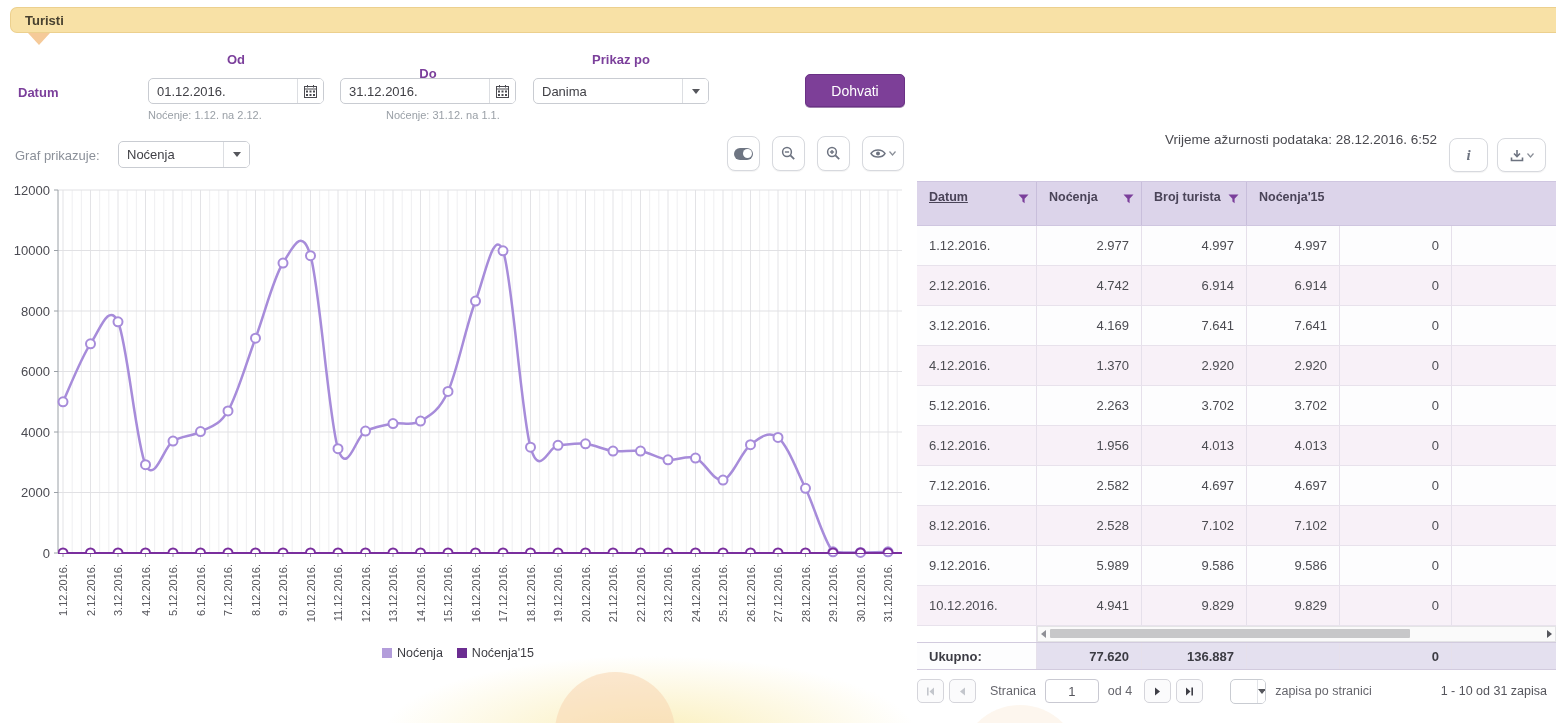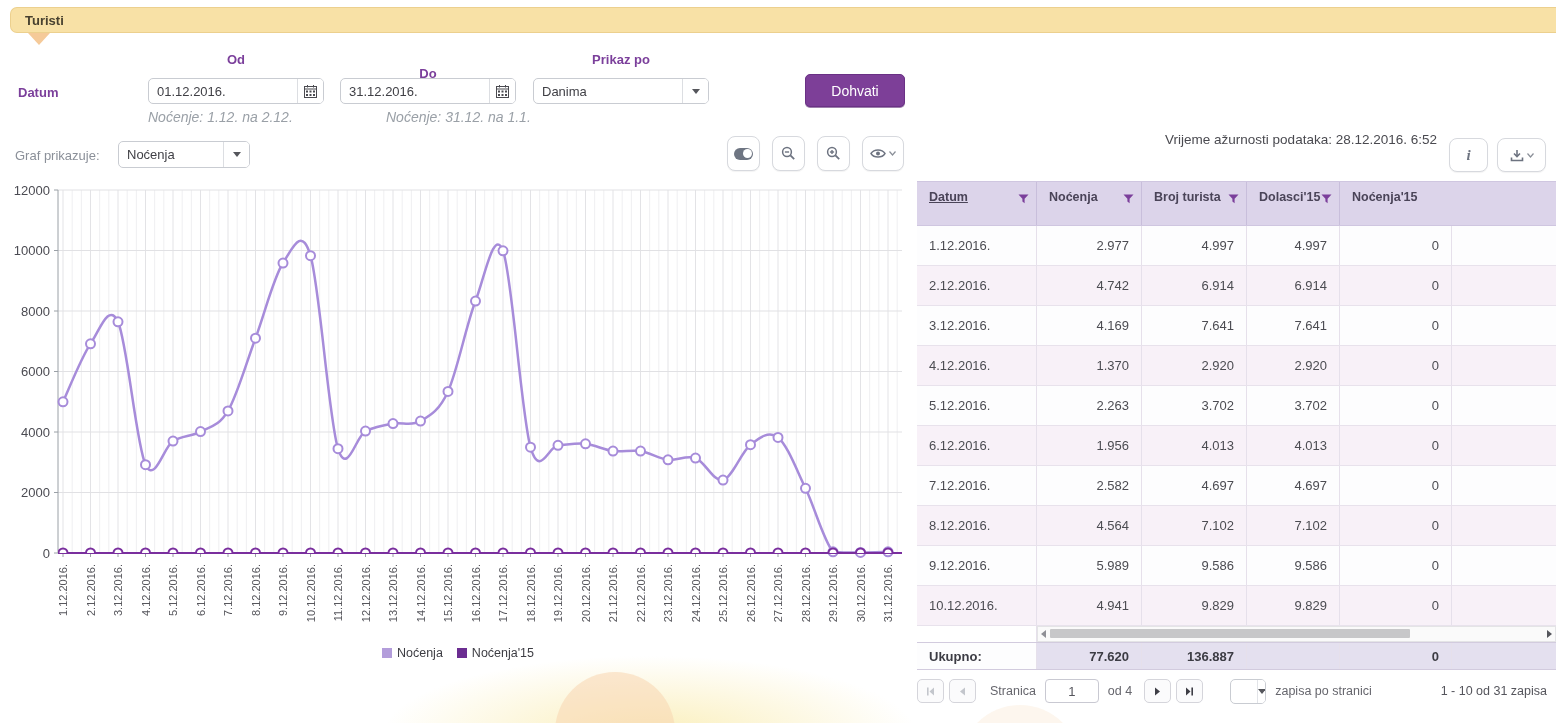--- a/index.html
+++ b/index.html
@@ -28,21 +28,21 @@
   .plabel { color:#7b3f9b; font-weight:bold; font-size:13px; }
   .centered { text-align:center; }
 
   .field { background:#fff; border:1px solid #c9ccd2; border-radius:5px; display:flex; align-items:stretch; overflow:hidden; }
   .field input { border:none; outline:none; flex:1; min-width:0; padding:0 8px; font-size:13px;
     color:#3f3f45; font-family:inherit; background:transparent; }
   .field .side-btn { width:26px; display:flex; align-items:center; justify-content:center;
     border-left:1px solid #dcdee2; background:#fff; cursor:pointer; }
   .caret { width:0; height:0; border-left:4px solid transparent; border-right:4px solid transparent; border-top:5px solid #55565c; }
 
-  .hint { font-size:14px; color:#9aa0a7;font-style:italic; }
+  .hint { font-size:11px; color:#9aa0a7; }
 
   .btn-primary { background:#7d3f98; border:1px solid #6a3185; border-radius:5px; color:#fff;
     font-size:14px; display:flex; align-items:center; justify-content:center; cursor:pointer;
     box-shadow:0 1px 0 rgba(90,40,115,0.6); font-family:inherit; }
 
   .muted-label { color:#8b9099; font-size:13px; }
 
   .icon-btn { background:#fff; border:1px solid #d7d9de; border-radius:8px;
     display:flex; align-items:center; justify-content:center; gap:3px; cursor:pointer;
     box-shadow:0 1px 1px rgba(0,0,0,0.05); }
@@ -493,23 +493,20 @@
   <div class="tgrid thead">
       <div class="th"><span class="underl">Datum</span><svg class="funnel" width="11" height="10" viewBox="0 0 11 10">
           <path d="M0.5,0.5 L10.5,0.5 L6.6,4.8 L6.6,9.3 L4.4,7.6 L4.4,4.8 Z" fill="#7b3f9b"></path>
         </svg></div>
       <div class="th"><span>Noćenja</span><svg class="funnel" width="11" height="10" viewBox="0 0 11 10">
           <path d="M0.5,0.5 L10.5,0.5 L6.6,4.8 L6.6,9.3 L4.4,7.6 L4.4,4.8 Z" fill="#7b3f9b"></path>
         </svg></div>
       <div class="th"><span>Broj turista</span><svg class="funnel" width="11" height="10" viewBox="0 0 11 10">
           <path d="M0.5,0.5 L10.5,0.5 L6.6,4.8 L6.6,9.3 L4.4,7.6 L4.4,4.8 Z" fill="#7b3f9b"></path>
         </svg></div>
-      <div class="th"><span>Dolasci'15</span><svg class="funnel" width="11" height="10" viewBox="0 0 11 10">
-          <path d="M0.5,0.5 L10.5,0.5 L6.6,4.8 L6.6,9.3 L4.4,7.6 L4.4,4.8 Z" fill="#7b3f9b"></path>
-        </svg></div>
       <div class="th"><span>Noćenja'15</span></div>
     </div>
   <div>
       <div class="tgrid tr odd">
         <div class="td">1.12.2016.</div>
         <div class="td num">2.977</div>
         <div class="td num">4.997</div>
         <div class="td num">4.997</div>
         <div class="td num">0</div>
         <div class="td num"></div>
@@ -557,21 +554,21 @@
       <div class="tgrid tr odd">
         <div class="td">7.12.2016.</div>
         <div class="td num">2.582</div>
         <div class="td num">4.697</div>
         <div class="td num">4.697</div>
         <div class="td num">0</div>
         <div class="td num"></div>
       </div>
       <div class="tgrid tr even">
         <div class="td">8.12.2016.</div>
-        <div class="td num">4.564</div>
+        <div class="td num">2.528</div>
         <div class="td num">7.102</div>
         <div class="td num">7.102</div>
         <div class="td num">0</div>
         <div class="td num"></div>
       </div>
       <div class="tgrid tr odd">
         <div class="td">9.12.2016.</div>
         <div class="td num">5.989</div>
         <div class="td num">9.586</div>
         <div class="td num">9.586</div>

